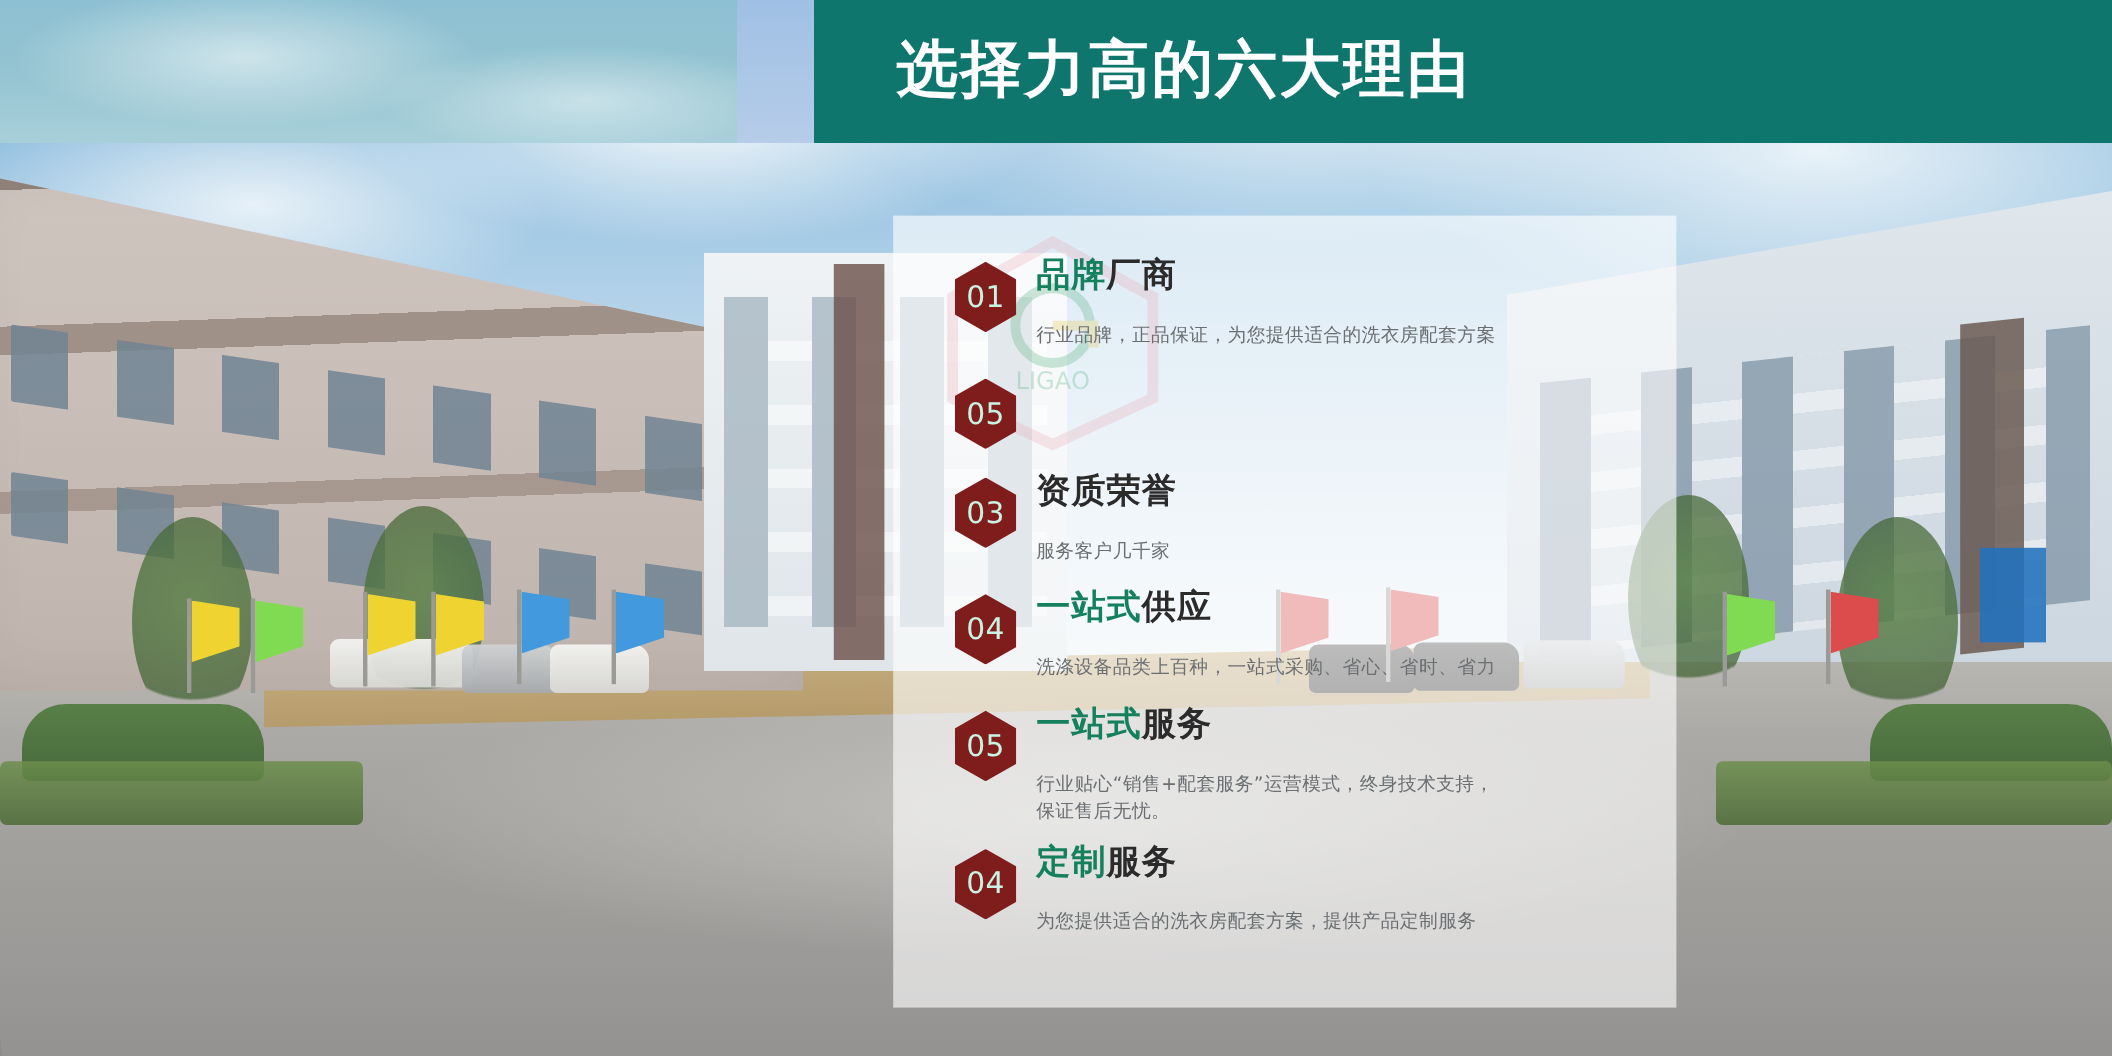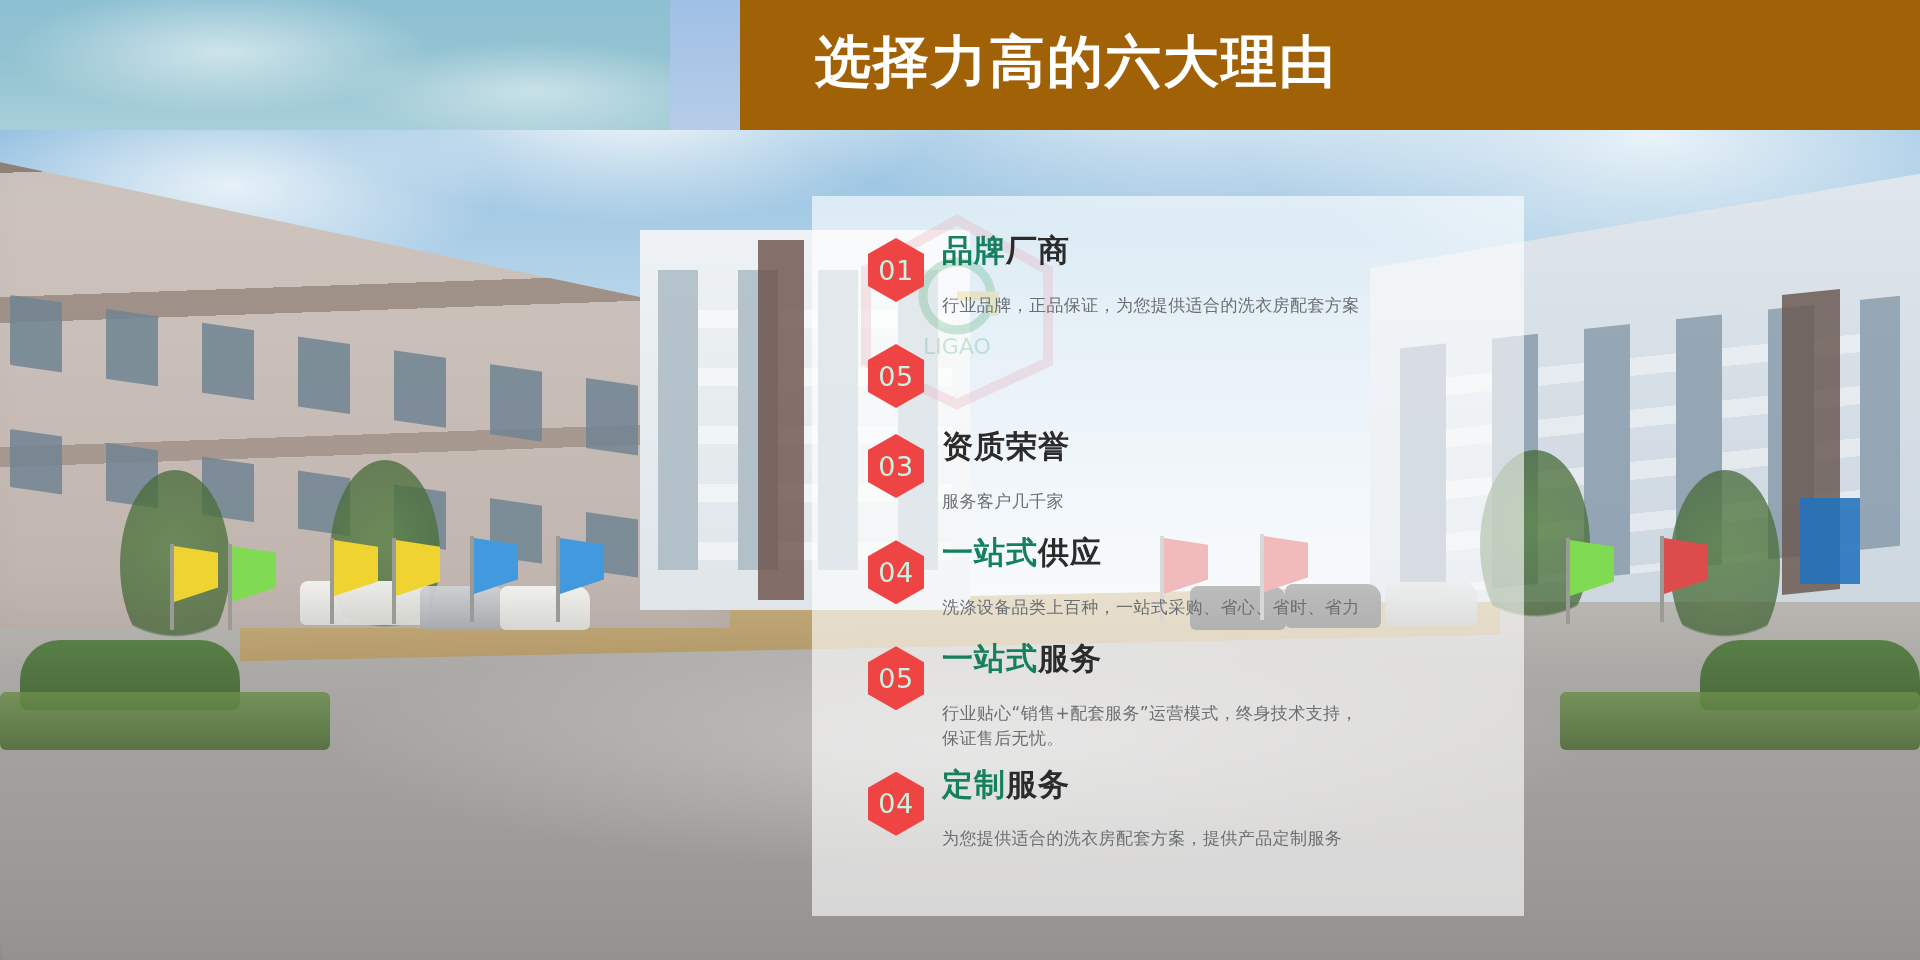--- a/index.html
+++ b/index.html
@@ -117,21 +117,21 @@
       radial-gradient(ellipse 300px 90px at 30% 40%, rgba(255,255,255,.55), rgba(255,255,255,0) 70%),
       radial-gradient(ellipse 260px 70px at 72% 70%, rgba(255,255,255,.45), rgba(255,255,255,0) 72%),
       linear-gradient(180deg,#8dc0d2 0%, #93c3d1 45%, #a7cfd9 100%);
   }
   .topstrip .skyleft:after{
     content:"";position:absolute;right:0;top:0;width:70px;height:130px;
     background:linear-gradient(180deg,#9fc0e4,#b6cce9);
   }
   .banner{
     position:absolute;left:740px;top:0;width:1180px;height:130px;
-    background:#a16207;
+    background:#0f766e;
   }
   .banner-title{
     position:absolute;left:75px;top:50%;transform:translateY(-52%);
     color:#ffffff;font-size:56px;font-weight:700;letter-spacing:2px;
     font-family:"DejaVu Sans","Liberation Sans",sans-serif;
     white-space:nowrap;
   }
 
   
   .card{
@@ -144,21 +144,21 @@
   .reasons{
     position:absolute;left:0;top:0;width:100%;padding:34px 44px 0 56px;
     box-sizing:border-box;
   }
   .reason{
     display:flex;align-items:flex-start;gap:18px;margin-bottom:18px;
   }
   .reason.r5{margin-bottom:12px;}
   .hexwrap{flex:0 0 auto;width:56px;height:64px;position:relative;margin-top:8px;}
   .hex{
-    width:56px;height:64px;background:#ef4444;
+    width:56px;height:64px;background:#7f1d1d;
     clip-path:polygon(50% 0%,100% 25%,100% 75%,50% 100%,0% 75%,0% 25%);
     display:flex;align-items:center;justify-content:center;
   }
   .hex span{
     color:#c9f2e2;font-size:27px;font-weight:400;letter-spacing:.5px;
     font-family:"DejaVu Sans","Liberation Sans",sans-serif;
   }
   .rtext{flex:1 1 auto;min-width:0;padding-top:2px;}
   .rtitle{
     font-size:31px;font-weight:700;line-height:1.18;color:#2b2b2b;

